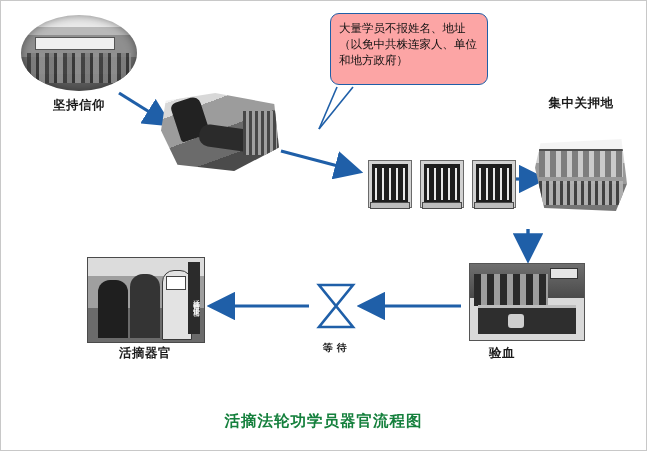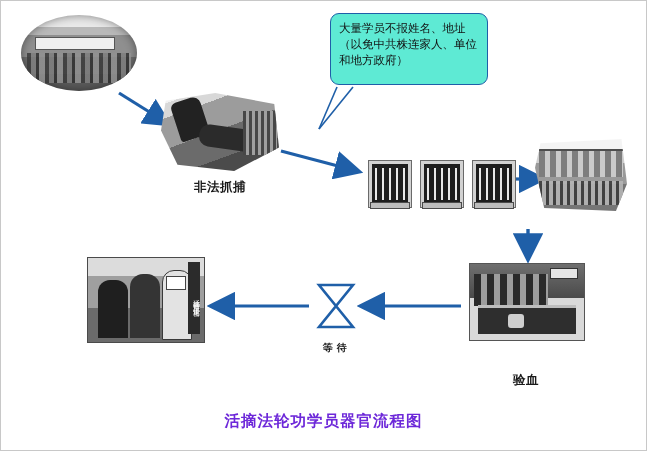--- a/index.html
+++ b/index.html
@@ -26,21 +26,21 @@
     white-space: nowrap;
     letter-spacing: 0.5px;
   }
   .title {
     position: absolute;
     left: 0;
     right: 0;
     text-align: center;
     font-size: 15.5px;
     font-weight: bold;
-    color: #6d28d9;
+    color: #15803d;
     letter-spacing: 1px;
   }
 
   
   .photo {
     position: absolute;
     background: #8d8d8d;
     overflow: hidden;
   }
 
@@ -199,21 +199,21 @@
     overflow: hidden;
   }
 
   
   #callout {
     position: absolute;
     left: 329px; top: 12px;
     width: 158px; height: 72px;
     border: 1.6px solid #1f5fa8;
     border-radius: 9px;
-    background: #5eead4;
+    background: #fca5a5;
     box-sizing: border-box;
     padding: 6px 8px 0 8px;
     font-size: 11.5px;
     line-height: 16px;
     color: #111;
   }
 
   
   #arrows {
     position: absolute;
@@ -251,64 +251,66 @@
 
     <g>
       <path d="M318,284 L352,284 L318,326 L352,326 Z" fill="none" stroke="#1f5fa8" stroke-width="2.6"></path>
     </g>
   </svg>
 
   <div class="photo" id="photo-faith">
     <div class="banner"></div>
     <div class="row-fig"></div>
   </div>
+  <div class="caption" style="left:20px; top:96px; width:116px;">坚持信仰</div>
 
   <div class="photo" id="photo-arrest">
     <div class="fig-a"></div>
     <div class="fig-b"></div>
     <div class="crowd"></div>
   </div>
-  <div class="caption" style="left:160px; top:178px; width:118px;">非法抓捕</div>
 
   <div id="callout">
     <span>大量学员不报姓名、地址（以免中共株连家人、单位和地方政府）</span>
   </div>
 
   <div class="cell" id="cell-1">
     <div class="bars"></div>
     <div class="sill"></div>
   </div>
   <div class="cell" id="cell-2">
     <div class="bars"></div>
     <div class="sill"></div>
   </div>
   <div class="cell" id="cell-3">
     <div class="bars"></div>
     <div class="sill"></div>
   </div>
 
+  <div class="caption" style="left:524px; top:94px; width:112px;">集中关押地</div>
   <div class="photo" id="photo-camp">
     <div class="bld"></div>
     <div class="yard"></div>
   </div>
 
   <div class="photo" id="photo-blood">
     <div class="wall"></div>
     <div class="sign"></div>
     <div class="people"></div>
     <div class="desk"></div>
   </div>
-  <div class="caption" style="left:468px; top:344px; width:114px;margin-top:27px;">验血</div>
+  <div class="caption" style="left:444px; top:344px; width:114px;">验血</div>
 
   <div class="caption" style="left:300px; top:340px; width:68px; font-size:10px;">等 待</div>
 
   <div class="photo" id="photo-harvest">
     <div class="bg"></div>
     <div class="figL"></div>
     <div class="figM"></div>
     <div class="figR"></div>
     <div class="mask"></div>
     <div class="vbanner">活摘器官 停止迫害</div>
   </div>
+  <div class="caption" style="left:86px; top:344px; width:116px;">活摘器官</div>
 
   <div class="title" style="top:410px;">活摘法轮功学员器官流程图</div>
 
 </div>
 
 </body></html>

